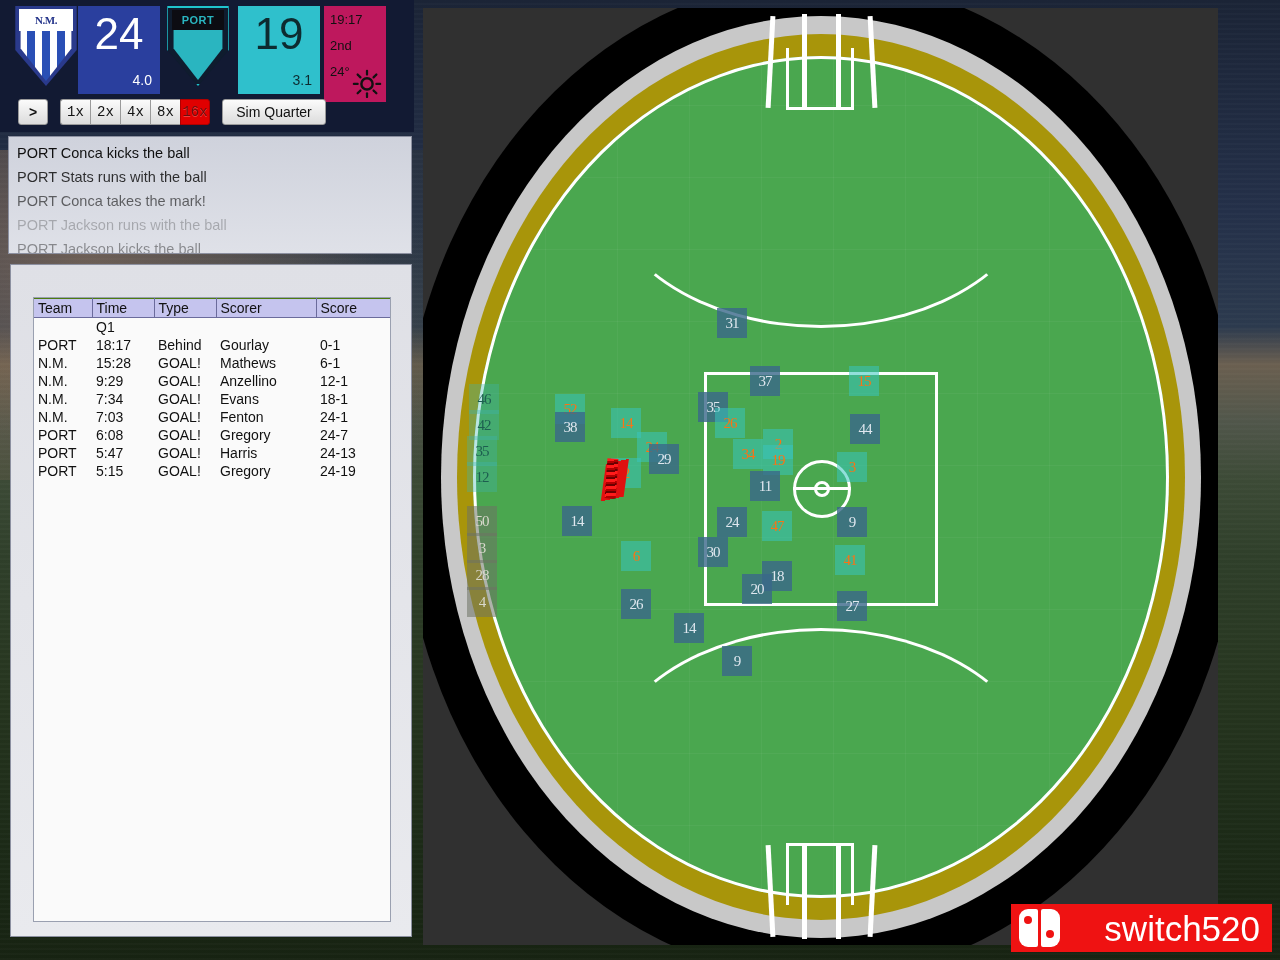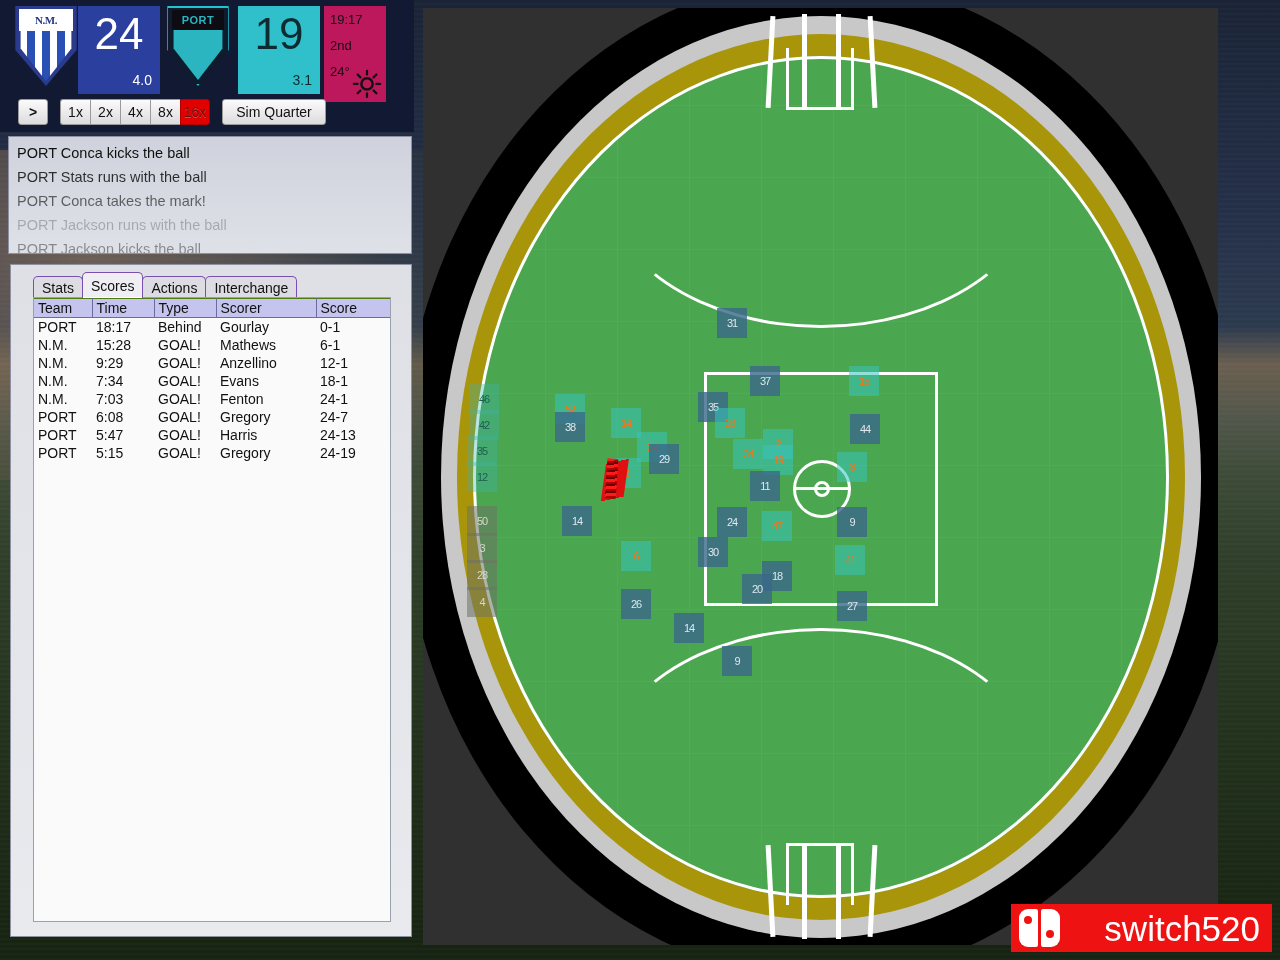--- a/index.html
+++ b/index.html
@@ -119,21 +119,21 @@
   .btn {
     font-family:"Liberation Sans", sans-serif;
     font-size:14px; color:#111;
     background: linear-gradient(180deg,#fbfbfb,#dcdcdc);
     border:1px solid #9a9a9a; border-radius:3px;
     height:26px; display:flex; align-items:center; justify-content:center;
     cursor:pointer; user-select:none;
   }
   .btn-step { width:30px; margin-right:12px; font-weight:bold; }
   .speed-group { display:flex; margin-right:12px; }
-  .speed-group .btn { width:30px; border-radius:0; border-right-width:0; }
+  .speed-group .btn { width:30px; border-radius:0; border-right-width:0;font-family:Liberation Mono, monospace; }
   .speed-group .btn:first-child { border-radius:3px 0 0 3px; }
   .speed-group .btn:last-child { border-radius:0 3px 3px 0; border-right-width:1px; }
   .speed-group .btn.active {
     background:#e00000; color:#6a1010; border-color:#b00000;
     text-shadow:0 1px 0 rgba(255,120,120,.5);
   }
   .btn-sim { width:104px; }
 
   
   .commentary {
@@ -240,21 +240,21 @@
   .fifty-top { left:178px; top:20px; }
   .fifty-bot {
     left:178px; top:620px; border-bottom-color:transparent;
     border-top-color:#fff;
   }
 
   
   .pl {
     position:absolute; width:30px; height:30px;
     display:flex; align-items:center; justify-content:center;
-    font-size:11px; font-family:Liberation Sans, sans-serif;
+    font-size:15px; font-family:Liberation Serif, serif;
     letter-spacing:-1px;
   }
   .pl-nm   { background:rgba(58,104,138,.80); color:#dfe7ef; }
   .pl-port { background:rgba(56,196,190,.55); color:#f97316; }
   .pl-bench-port { background:rgba(60,180,175,.35); color:#1d5e50; }
   .pl-bench-nm   { background:rgba(110,115,100,.55); color:#d8d8cc; }
 
   .balltrail {
     position:absolute; left:181px; top:447px; width:22px; height:48px;
     background:
@@ -434,39 +434,40 @@
 
   <div class="commentary" id="commentary">
       <div class="cmt-line" style="opacity: 1;">PORT Conca kicks the ball</div>
       <div class="cmt-line" style="opacity: 0.85;">PORT Stats runs with the ball</div>
       <div class="cmt-line" style="opacity: 0.62;">PORT Conca takes the mark!</div>
       <div class="cmt-line" style="opacity: 0.26;">PORT Jackson runs with the ball</div>
       <div class="cmt-line" style="opacity: 0.42;">PORT Jackson kicks the ball</div>
     </div>
 
   <div class="pane">
-    <div class="tabstrip" id="tabstrip">
-        <div class="tab">Stats</div>
-        <div class="tab active">Scores</div>
-        <div class="tab">Actions</div>
-        <div class="tab">Interchange</div>
-      </div>
     <div class="table-area">
       <table class="scoretab">
         <thead>
             <tr id="score-head">
               <th class="col-team">Team</th>
               <th class="col-time">Time</th>
               <th class="col-type">Type</th>
               <th class="col-scorer">Scorer</th>
               <th class="col-score">Score</th>
             </tr>
           </thead>
         <tbody id="score-body">
             <tr>
+              <td></td>
+              <td>Q1</td>
+              <td></td>
+              <td></td>
+              <td></td>
+            </tr>
+            <tr>
               <td class="col-team">PORT</td>
               <td class="col-time">18:17</td>
               <td class="col-type">Behind</td>
               <td class="col-scorer">Gourlay</td>
               <td class="col-score">0-1</td>
             </tr>
             <tr>
               <td class="col-team">N.M.</td>
               <td class="col-time">15:28</td>
               <td class="col-type">GOAL!</td>

